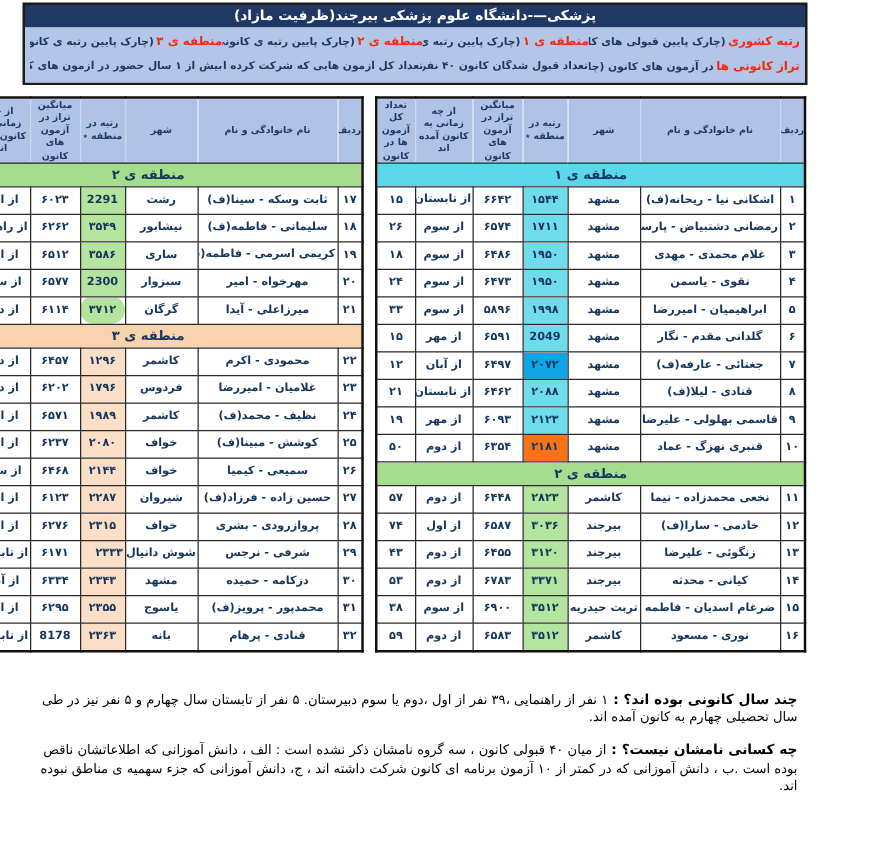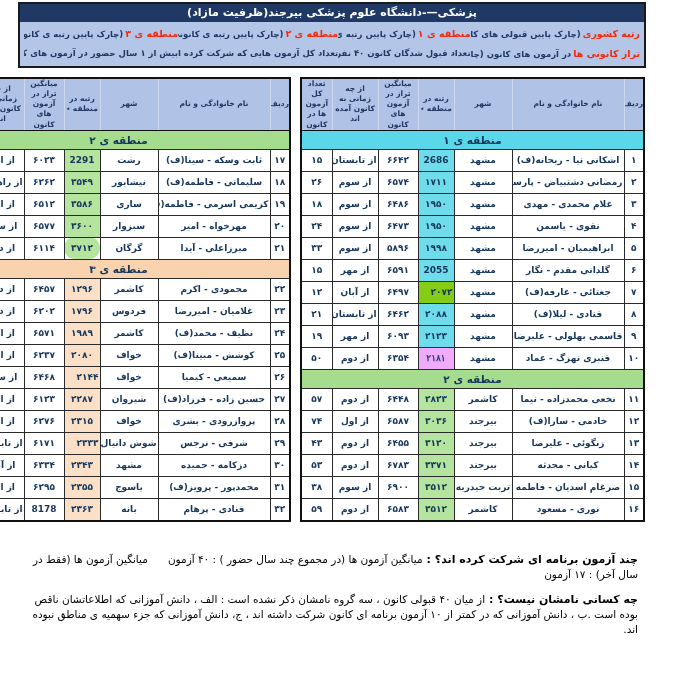--- a/index.html
+++ b/index.html
@@ -95,21 +95,21 @@
         </tr>
       </thead>
       <tbody id="tbody-0">
           <tr>
             <td colspan="7" class="band" style="background: rgb(91, 215, 234);">منطقه ی ۱</td>
           </tr>
           <tr>
             <td>۱</td>
             <td>اشکانی نیا - ریحانه(ف)</td>
             <td>مشهد</td>
-            <td style="background: rgb(111, 220, 236);">2686</td>
+            <td style="background: rgb(111, 220, 236);">۱۵۴۴</td>
             <td>۶۶۴۲</td>
             <td>از تابستان</td>
             <td>۱۵</td>
           </tr>
           <tr>
             <td>۲</td>
             <td>رمضانی دشتبیاض - پارسا</td>
             <td>مشهد</td>
             <td style="background: rgb(111, 220, 236);">۱۷۱۱</td>
             <td>۶۵۷۴</td>
@@ -140,30 +140,30 @@
             <td>مشهد</td>
             <td style="background: rgb(111, 220, 236);">۱۹۹۸</td>
             <td>۵۸۹۶</td>
             <td>از سوم</td>
             <td>۳۳</td>
           </tr>
           <tr>
             <td>۶</td>
             <td>گلدانی مقدم - نگار</td>
             <td>مشهد</td>
-            <td style="background: rgb(111, 220, 236);">2055</td>
+            <td style="background: rgb(111, 220, 236);">2049</td>
             <td>۶۵۹۱</td>
             <td>از مهر</td>
             <td>۱۵</td>
           </tr>
           <tr>
             <td>۷</td>
             <td>جغتائی - عارفه(ف)</td>
             <td>مشهد</td>
-            <td style="background: #84cc16; text-align: right;">۲۰۷۲</td>
+            <td style="background: #0ea5e9;">۲۰۷۲</td>
             <td>۶۴۹۷</td>
             <td>از آبان</td>
             <td>۱۲</td>
           </tr>
           <tr>
             <td>۸</td>
             <td>قنادی - لیلا(ف)</td>
             <td>مشهد</td>
             <td style="background: rgb(111, 220, 236);">۲۰۸۸</td>
             <td>۶۴۶۲</td>
@@ -176,21 +176,21 @@
             <td>مشهد</td>
             <td style="background: rgb(111, 220, 236);">۲۱۲۳</td>
             <td>۶۰۹۳</td>
             <td>از مهر</td>
             <td>۱۹</td>
           </tr>
           <tr>
             <td>۱۰</td>
             <td>قنبری نهزگ - عماد</td>
             <td>مشهد</td>
-            <td style="background: #f0abfc; font-family: Liberation Serif, serif;">۲۱۸۱</td>
+            <td style="background: #f97316;">۲۱۸۱</td>
             <td>۶۳۵۴</td>
             <td>از دوم</td>
             <td>۵۰</td>
           </tr>
           <tr>
             <td colspan="7" class="band" style="background: rgb(165, 220, 141);">منطقه ی ۲</td>
           </tr>
           <tr>
             <td>۱۱</td>
             <td>نخعی محمدزاده - نیما</td>
@@ -297,21 +297,21 @@
             <td>ساری</td>
             <td style="background: rgb(180, 228, 158);">۳۵۸۶</td>
             <td>۶۵۱۲</td>
             <td>از اول</td>
             <td>۵۱</td>
           </tr>
           <tr>
             <td>۲۰</td>
             <td>مهرخواه - امیر</td>
             <td>سبزوار</td>
-            <td style="background: rgb(180, 228, 158);">۳۶۰۰</td>
+            <td style="background: rgb(180, 228, 158);">2300</td>
             <td>۶۵۷۷</td>
             <td>از سوم</td>
             <td>۳۹</td>
           </tr>
           <tr>
             <td>۲۱</td>
             <td>میرزاعلی - آیدا</td>
             <td>گرگان</td>
             <td style="background: rgb(180, 228, 158); border-radius: 11px;">۳۷۱۲</td>
             <td>۶۱۱۴</td>
@@ -354,21 +354,21 @@
             <td>خواف</td>
             <td style="background: rgb(251, 224, 199);">۲۰۸۰</td>
             <td>۶۲۳۷</td>
             <td>از اول</td>
             <td>۴۰</td>
           </tr>
           <tr>
             <td>۲۶</td>
             <td>سمیعی - کیمیا</td>
             <td>خواف</td>
-            <td style="background: rgb(251, 224, 199); text-align: right;">۲۱۴۴</td>
+            <td style="background: rgb(251, 224, 199);">۲۱۴۴</td>
             <td>۶۴۶۸</td>
             <td>از سوم</td>
             <td>۳۸</td>
           </tr>
           <tr>
             <td>۲۷</td>
             <td>حسین زاده - فرزاد(ف)</td>
             <td>شیروان</td>
             <td style="background: rgb(251, 224, 199);">۲۲۸۷</td>
             <td>۶۱۲۳</td>
@@ -418,18 +418,18 @@
             <td style="background: rgb(251, 224, 199);">۲۳۶۳</td>
             <td>8178</td>
             <td>از تابستان</td>
             <td>۱۵</td>
           </tr>
         </tbody>
     </table>
   </div>
 
   <div class="notes">
-    <p class="note"><b class="nlead">چند آزمون برنامه ای شرکت کرده اند؟ :</b><span>میانگین آزمون ها (در مجموع چند سال حضور ) : ۴۰ آزمون&nbsp;&nbsp;&nbsp;&nbsp;&nbsp;&nbsp;میانگین آزمون ها (فقط در سال آخر) : ۱۷ آزمون</span></p>
+    <p class="note"><b class="nlead">چند سال کانونی بوده اند؟ :</b><span>۱ نفر از راهنمایی ،۳۹ نفر از اول ،دوم یا سوم دبیرستان. ۵ نفر از تابستان سال چهارم و ۵ نفر نیز در طی سال تحصیلی چهارم به کانون آمده اند.</span></p>
     <p class="note"><b class="nlead">چه کسانی نامشان نیست؟ :</b><span>از میان ۴۰ قبولی کانون ، سه گروه نامشان ذکر نشده است : الف ، دانش آموزانی که اطلاعاتشان ناقص بوده است .ب ، دانش آموزانی که در کمتر از ۱۰ آزمون برنامه ای کانون شرکت داشته اند ، ج، دانش آموزانی که جزء سهمیه ی مناطق نبوده اند.</span></p>
 
   </div>
 
 </div>
 
 </body></html>

